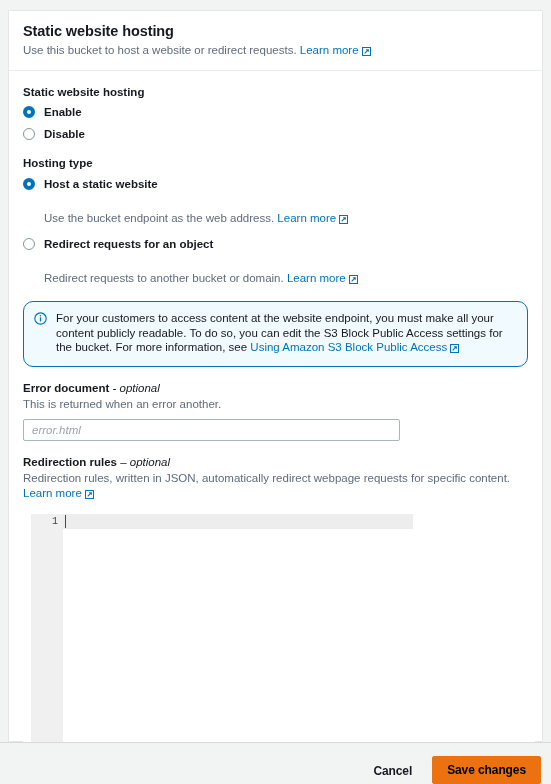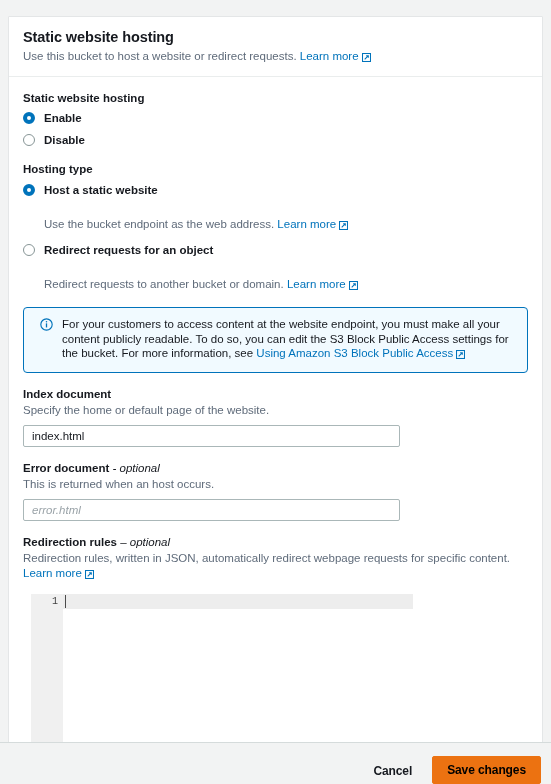--- a/index.html
+++ b/index.html
@@ -14,21 +14,21 @@
     font-size: 12px;
     color: #16191f;
     overflow: hidden;
     position: relative;
   }
 
   
   .card {
     position: absolute;
     left: 8px;
-    top: 16px;
+    top: 10px;
     width: 535px;
     height: 732px;
     background: #ffffff;
     border: 1px solid #e4e6e7;
     box-sizing: border-box;
     border-radius: 1px;
   }
 
   
   .card-header {
@@ -118,22 +118,22 @@
     display: inline-block;
     vertical-align: -2px;
     margin-left: 3px;
   }
 
   
   .alert {
     margin: 13px 0 0 0;
     background: #f1faff;
     border: 1px solid #0073bb;
-    border-radius: 4px;
-    padding: 9px 11px 9px 16px;
+    border-radius: 10px;
+    padding: 9px 11px 9px 10px;
     display: flex;
     align-items: flex-start;
     box-sizing: border-box;
   }
   .alert-icon {
     flex: 0 0 auto;
     margin-right: 9px;
     margin-top: 1px;
   }
   .alert-text {
@@ -360,32 +360,27 @@
       </span>
       <span class="alert-text">
         <span>For your customers to access content at the website endpoint, you must make all your content publicly readable. To do so, you can edit the S3 Block Public Access settings for the bucket. For more information, see</span>
         <a class="alert-link" href="#">Using Amazon S3 Block Public Access</a><span class="ext-icon"><svg width="9" height="9" viewBox="0 0 10 10">
               <rect x="0.5" y="0.5" width="9" height="9" fill="none" stroke="#0073bb" stroke-width="1.3"></rect>
               <path d="M3 7 L7 3 M4.6 3 L7 3 L7 5.4" fill="none" stroke="#0073bb" stroke-width="1.2"></path>
             </svg></span>
       </span>
     </div>
 
-    <div class="form-block">
-      <div class="field-title">Index document</div>
-      <div class="field-hint">Specify the home or default page of the website.</div>
-      <input class="text-input" type="text" value="index.html" style="">
-    </div>
 
     <div class="form-block">
       <div class="field-title">
         <span>Error document</span>
         <span class="opt">- optional</span>
       </div>
-      <div class="field-hint">This is returned when an host occurs.</div>
+      <div class="field-hint">This is returned when an error another.</div>
       <input class="text-input" type="text" placeholder="error.html" style="">
     </div>
 
     <div class="form-block">
       <div class="field-title">
         <span>Redirection rules</span>
         <span class="opt">– optional</span>
       </div>
       <div class="field-hint">
         <span>Redirection rules, written in JSON, automatically redirect webpage requests for specific content.</span>

